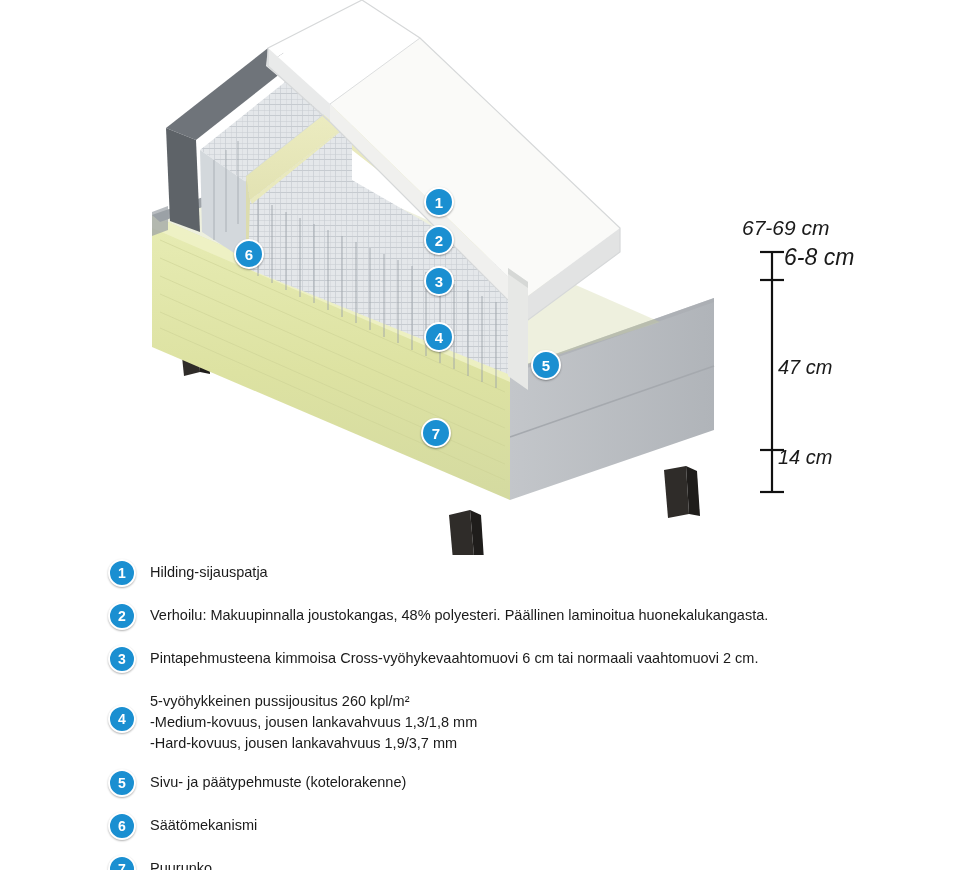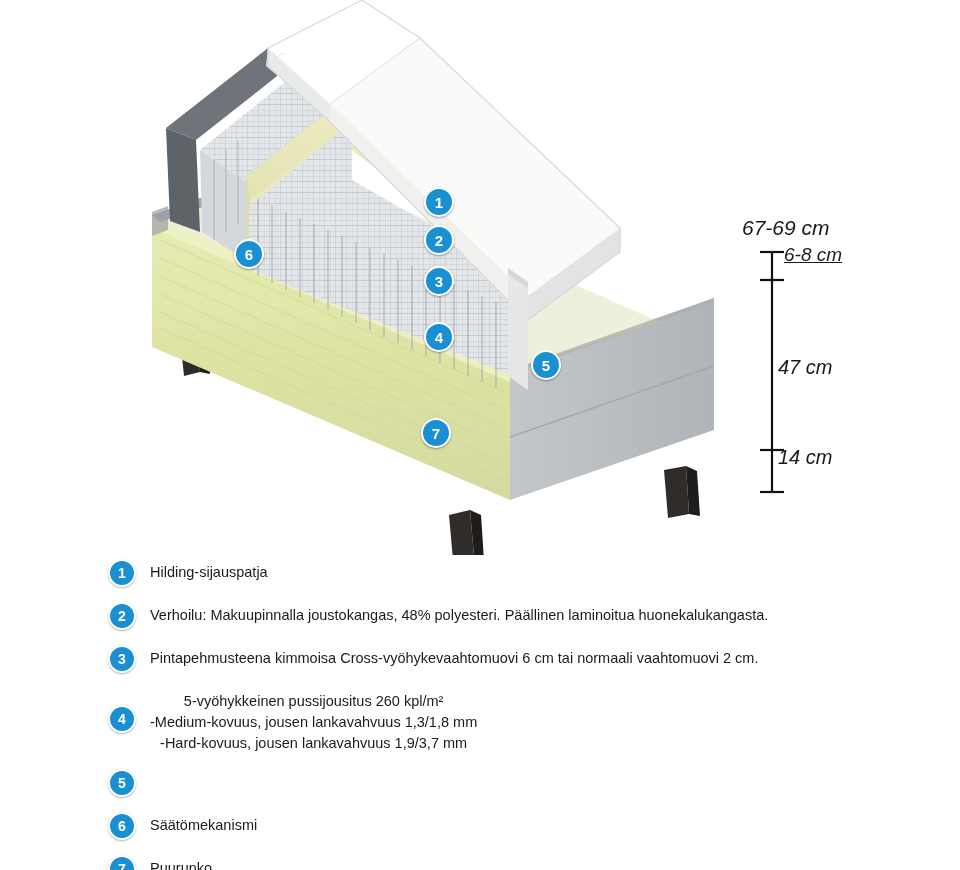--- a/index.html
+++ b/index.html
@@ -28,21 +28,21 @@
   #legend{position:absolute;left:108px;top:558px;width:840px;}
   .legrow{display:flex;align-items:flex-start;margin-bottom:14px;}
   .legbubble{
     flex:0 0 auto;width:28px;height:28px;border-radius:50%;
     background:#1a8fd1;color:#fff;font-size:14px;font-weight:bold;
     display:flex;align-items:center;justify-content:center;
     border:2px solid #ffffff;box-sizing:border-box;
     box-shadow:0 1px 2px rgba(0,0,0,.3);
     margin-right:14px;margin-top:1px;
   }
-  .legtext{font-size:14.5px;line-height:1.45;color:#1b1b1b;padding-top:4px;text-align:center;}
+  .legtext{font-size:14.5px;line-height:1.45;color:#1b1b1b;padding-top:4px;}
   .legtext .ln{display:block;}
   .legrow.multi .legbubble{margin-top:18px;}
 </style>
 </head>
 <body>
 
 <div id="stage">
 
   <div id="illus">
 
@@ -201,21 +201,21 @@
 
     <div class="bubble" style="left:424px;top:187px;">1</div>
     <div class="bubble" style="left:424px;top:225px;">2</div>
     <div class="bubble" style="left:424px;top:266px;">3</div>
     <div class="bubble" style="left:424px;top:322px;">4</div>
     <div class="bubble" style="left:531px;top:350px;">5</div>
     <div class="bubble" style="left:234px;top:239px;">6</div>
     <div class="bubble" style="left:421px;top:418px;">7</div>
 
     <div class="dimlabel" style="left:742px;top:216px;font-size:21px;">67-69 cm</div>
-    <div class="dimlabel" style="left:784px;top:244px;font-size:19px;text-decoration:underline;">6-8 cm</div>
+    <div class="dimlabel" style="left:784px;top:244px;font-size:23px;">6-8 cm</div>
     <div class="dimlabel" style="left:778px;top:356px;font-size:20px;">47 cm</div>
     <div class="dimlabel" style="left:778px;top:446px;font-size:20px;">14 cm</div>
   </div>
 
   <div id="legend">
 
     <div class="legrow">
       <div class="legbubble">1</div>
       <div class="legtext">
         <span class="ln">Hilding-sijauspatja</span>
@@ -240,20 +240,23 @@
       <div class="legbubble">4</div>
       <div class="legtext">
         <span class="ln">5-vyöhykkeinen pussijousitus 260 kpl/m²</span>
         <span class="ln">-Medium-kovuus, jousen lankavahvuus 1,3/1,8 mm</span>
         <span class="ln">-Hard-kovuus, jousen lankavahvuus 1,9/3,7 mm</span>
       </div>
     </div>
 
     <div class="legrow">
       <div class="legbubble">5</div>
+      <div class="legtext">
+        <span class="ln">Sivu- ja päätypehmuste (kotelorakenne)</span>
+      </div>
     </div>
 
     <div class="legrow">
       <div class="legbubble">6</div>
       <div class="legtext">
         <span class="ln">Säätömekanismi</span>
       </div>
     </div>
 
     <div class="legrow">

